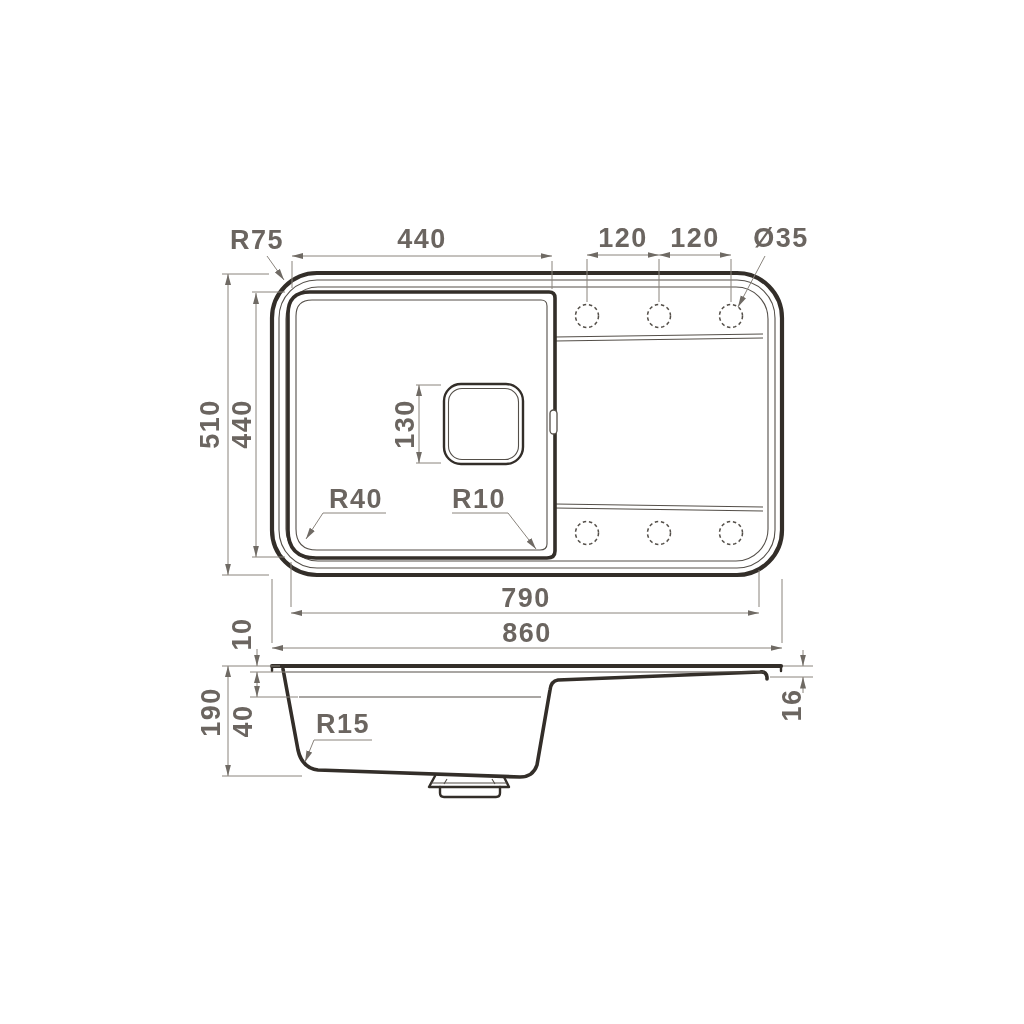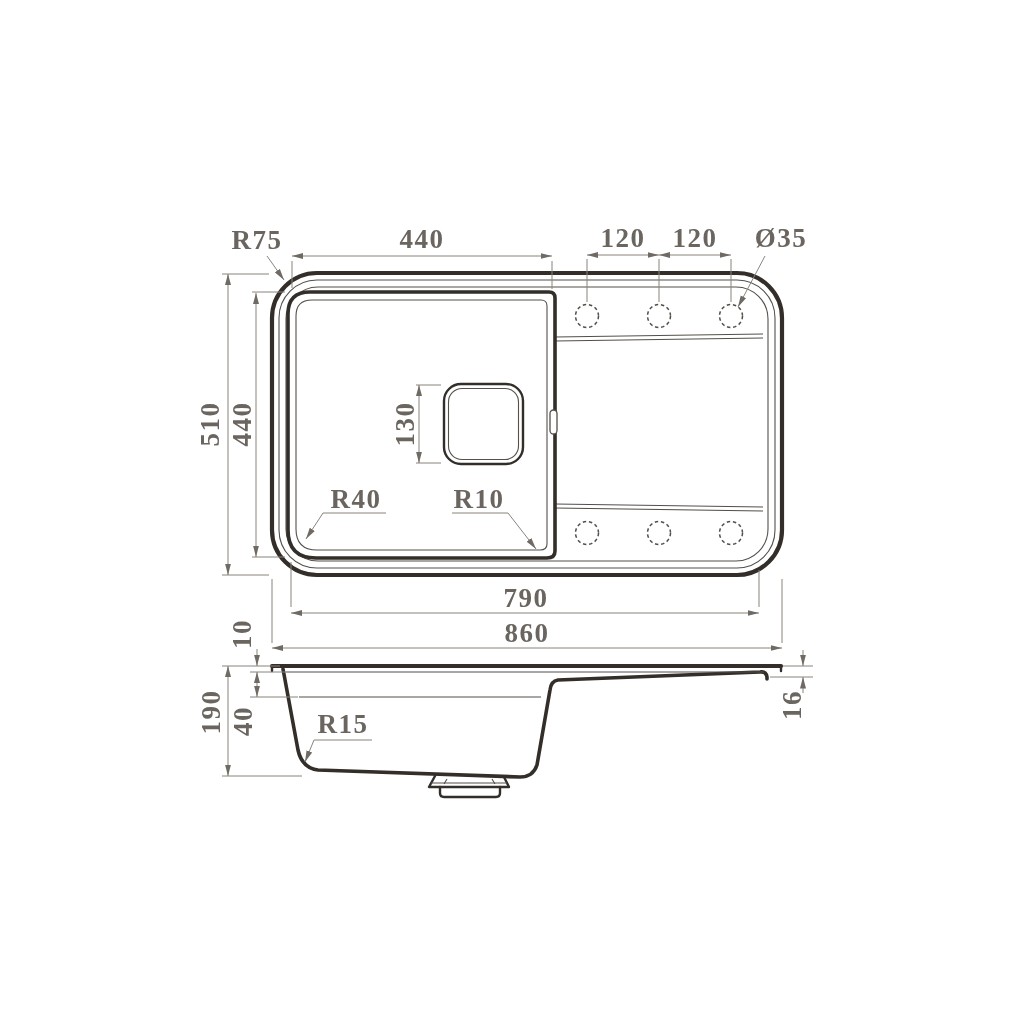--- a/index.html
+++ b/index.html
@@ -1,17 +1,17 @@
 <!DOCTYPE html>
 <html><head>
 <meta charset="utf-8">
 <style>
   html,body { margin:0; padding:0; background:#ffffff; }
   .stage { position:relative; width:1024px; height:1024px; background:#ffffff; overflow:hidden;
-           font-family:Liberation Serif, serif; }
+           font-family:Liberation Sans, sans-serif; }
   svg { display:block; }
   .thick  { stroke:#332e29; stroke-width:3.6; fill:none; stroke-linejoin:round; stroke-linecap:round; }
   .thick4 { stroke:#332e29; stroke-width:4.2; fill:none; stroke-linejoin:round; stroke-linecap:round; }
   .med    { stroke:#332e29; stroke-width:2.4; fill:none; stroke-linejoin:round; stroke-linecap:round; }
   .thin   { stroke:#544f49; stroke-width:1.1; fill:none; }
   .hole   { stroke:#544f49; stroke-width:1.5; fill:none; stroke-dasharray:3.4 2.8; }
   .dim    { stroke:#8a847d; stroke-width:1; fill:none; }
   .dimtext { font-weight:700; font-size:27px; fill:#6b6560; letter-spacing:1.5px; }
   .whitefill { fill:#ffffff; }
 </style>

